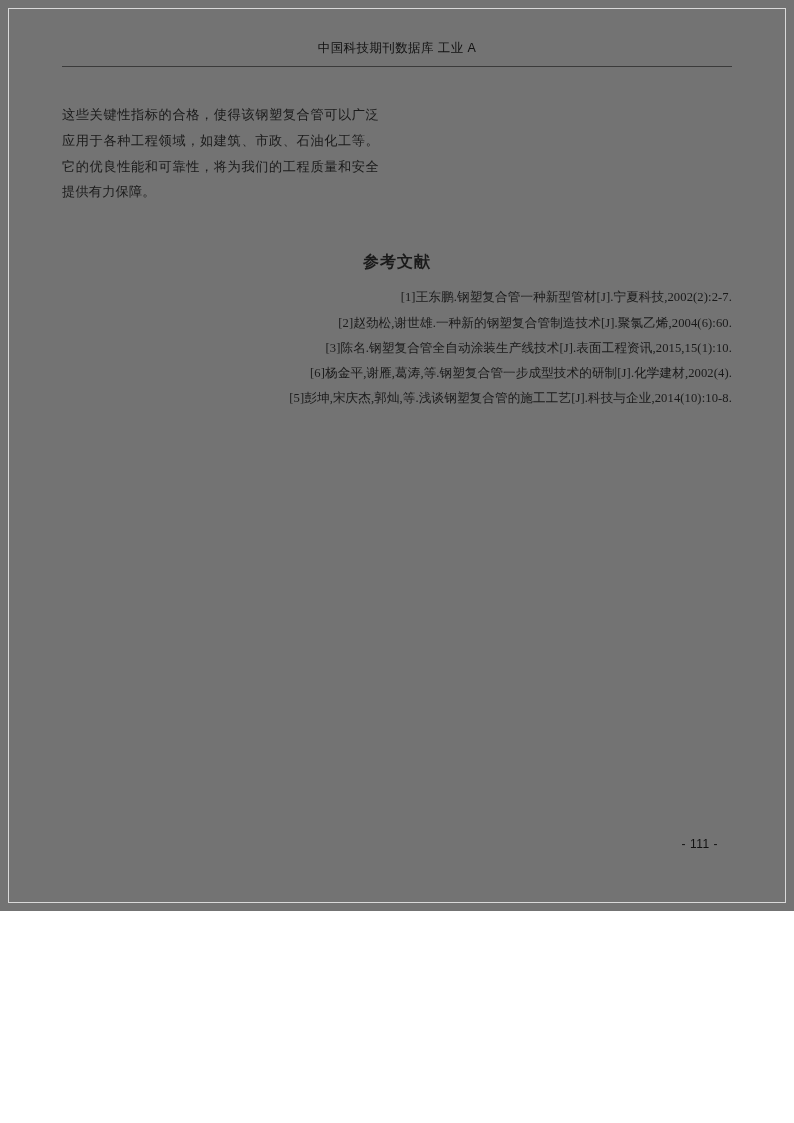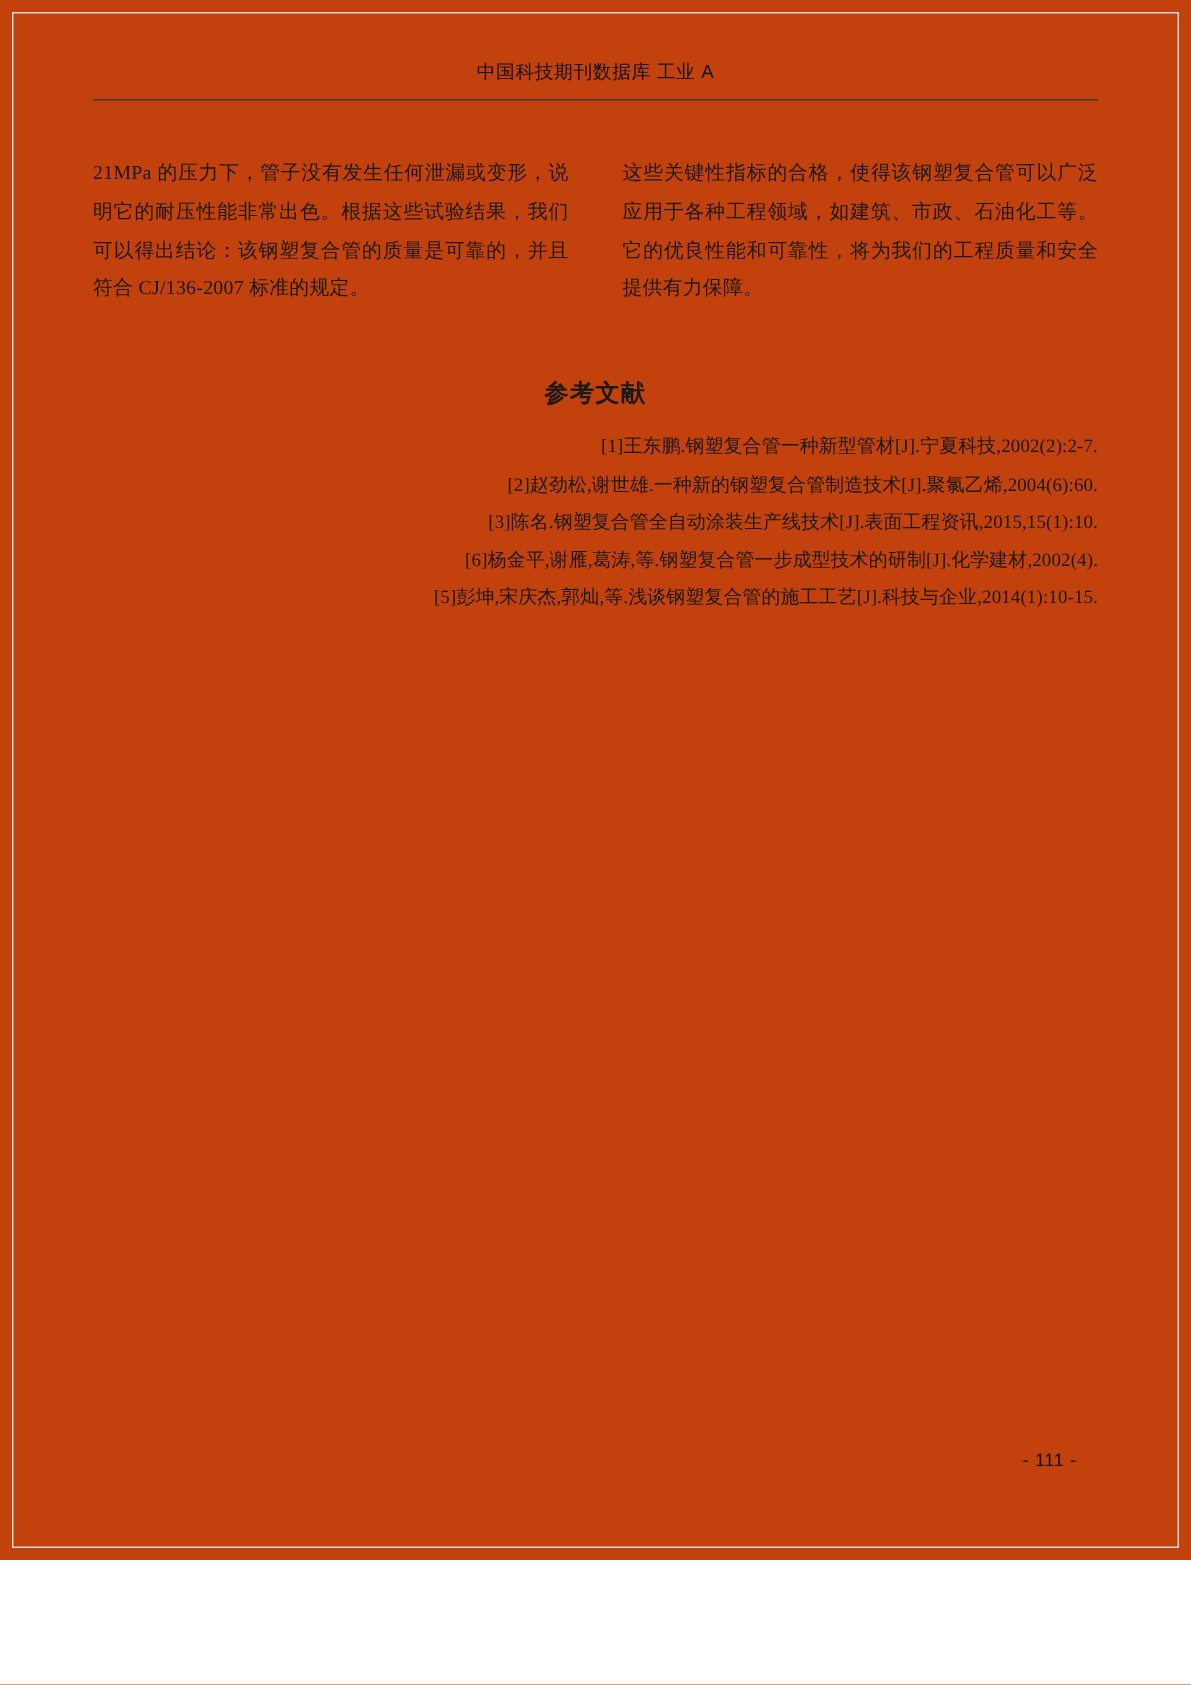--- a/index.html
+++ b/index.html
@@ -7,22 +7,22 @@
     padding: 0;
     background: #ffffff;
   }
   body {
     font-family: "Liberation Serif", "DejaVu Serif", serif;
     color: #1a1a1a;
   }
   .page {
     position: relative;
     width: 794px;
-    height: 1040px;
-    background: #c2410c;
+    height: 911px;
+    background: #737373;
     box-sizing: border-box;
     overflow: hidden;
   }
   
   .page-frame {
     position: absolute;
     left: 8px;
     top: 8px;
     right: 8px;
     bottom: 8px;
@@ -99,33 +99,30 @@
 <div class="page">
   <div class="page-frame"></div>
 
   <div class="content">
 
     <div class="running-head">中国科技期刊数据库  工业 A</div>
     <div class="head-rule"></div>
 
     <div class="columns">
       <div class="col">
-        <p class="body-text">21MPa 的压力下，管子没有发生任何泄漏或变形，说明它的耐压性能非常出色。根据这些试验结果，我们可以得出结论：该钢塑复合管的质量是可靠的，并且符合 CJ/136-2007 标准的规定。</p>
-      </div>
-      <div class="col">
         <p class="body-text">这些关键性指标的合格，使得该钢塑复合管可以广泛应用于各种工程领域，如建筑、市政、石油化工等。它的优良性能和可靠性，将为我们的工程质量和安全提供有力保障。</p>
       </div>
     </div>
 
     <div class="refs-title">参考文献</div>
 
     <ul class="refs">
       <li>[1]王东鹏.钢塑复合管一种新型管材[J].宁夏科技,2002(2):2-7.</li>
       <li>[2]赵劲松,谢世雄.一种新的钢塑复合管制造技术[J].聚氯乙烯,2004(6):60.</li>
       <li>[3]陈名.钢塑复合管全自动涂装生产线技术[J].表面工程资讯,2015,15(1):10.</li>
       <li>[6]杨金平,谢雁,葛涛,等.钢塑复合管一步成型技术的研制[J].化学建材,2002(4).</li>
-      <li>[5]彭坤,宋庆杰,郭灿,等.浅谈钢塑复合管的施工工艺[J].科技与企业,2014(1):10-15.</li>
+      <li>[5]彭坤,宋庆杰,郭灿,等.浅谈钢塑复合管的施工工艺[J].科技与企业,2014(10):10-8.</li>
     </ul>
 
   </div>
 
   <div class="page-number">- 111 -</div>
 </div>
 
 </body></html>

